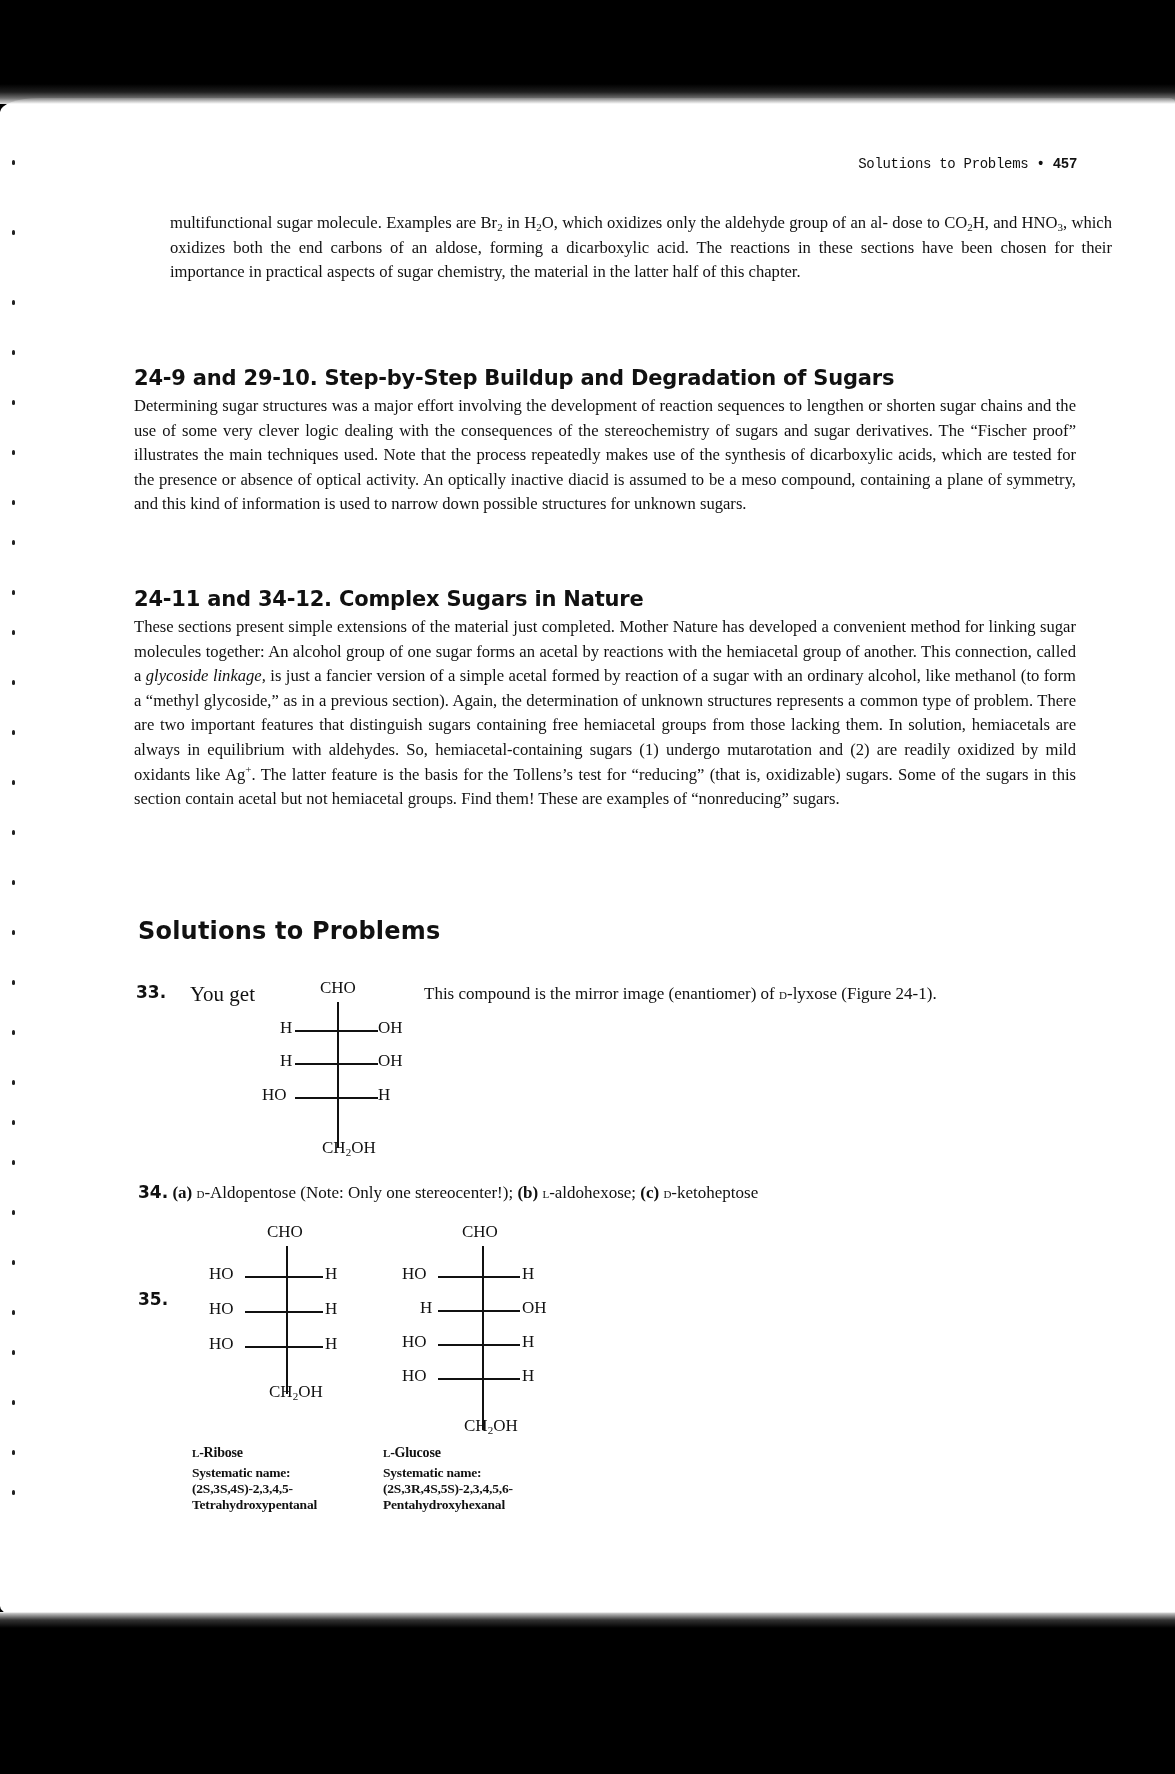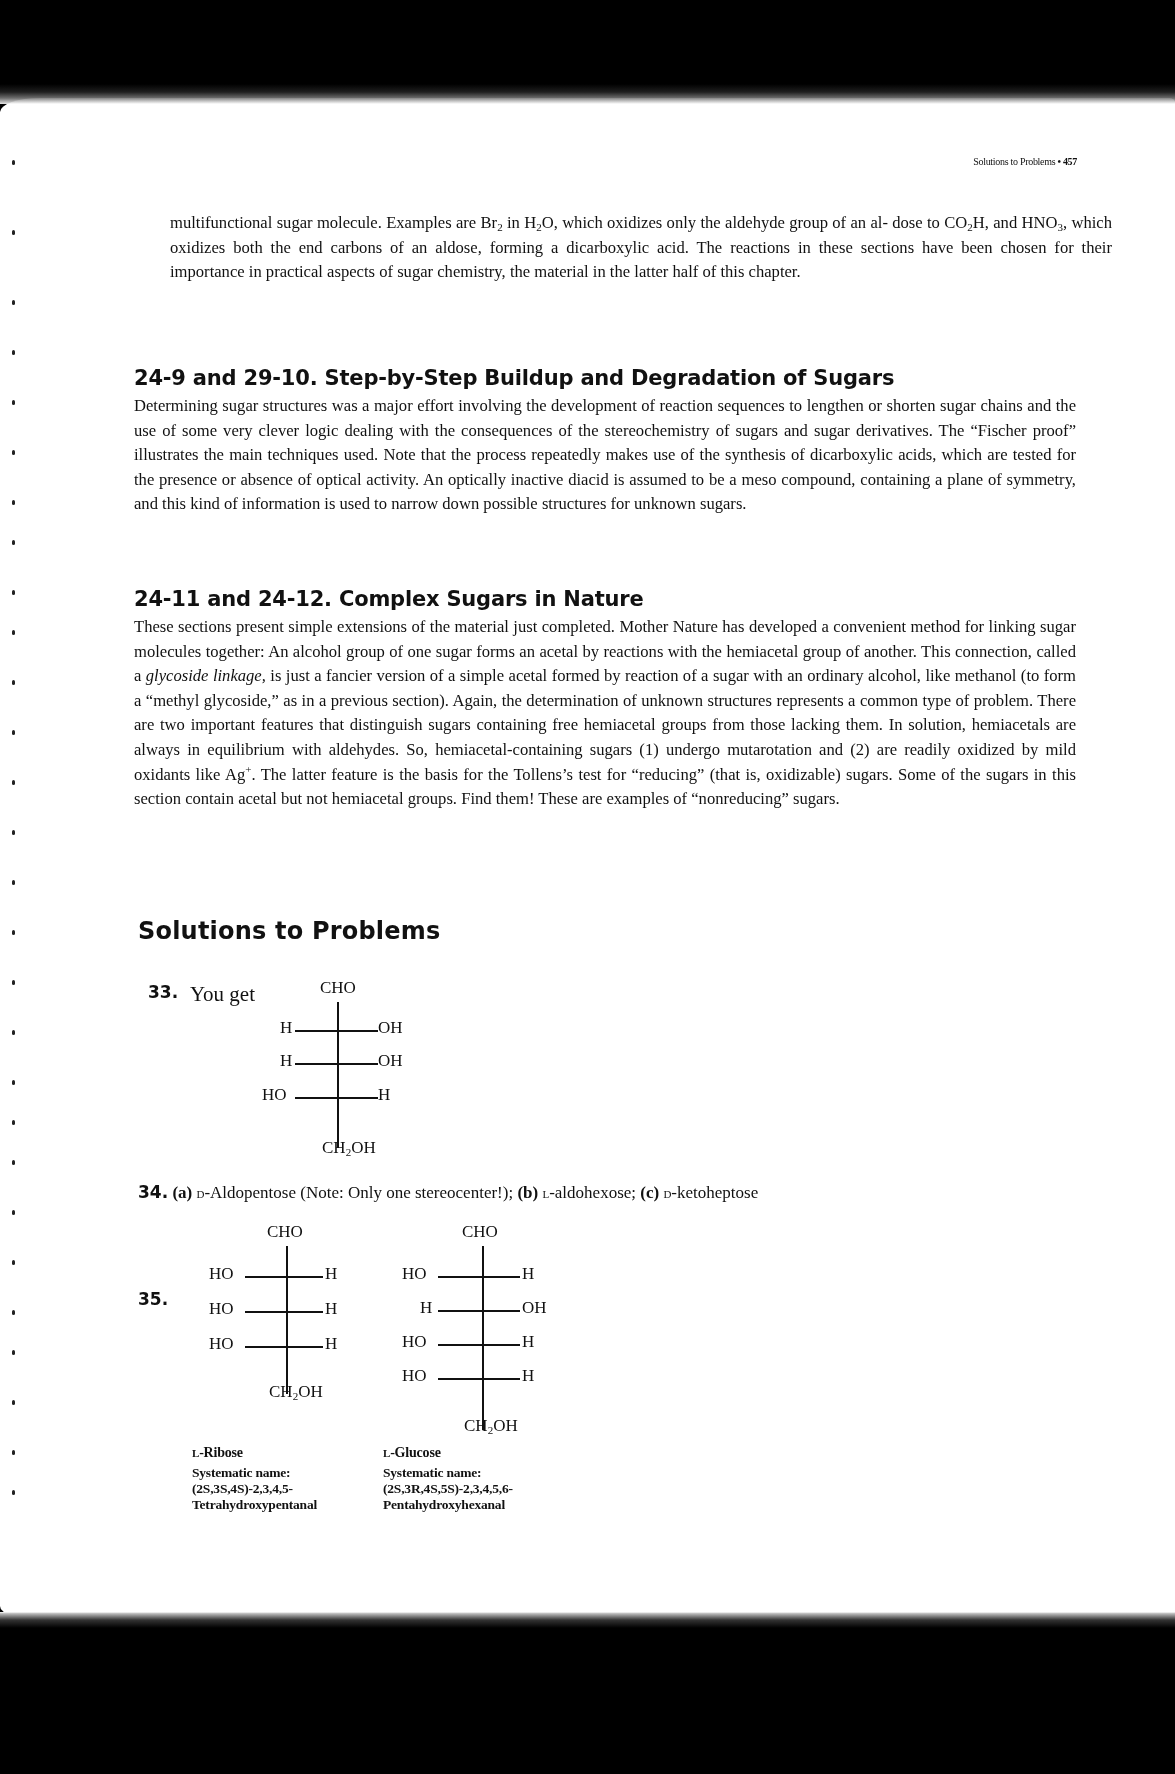--- a/index.html
+++ b/index.html
@@ -5,21 +5,21 @@
   html, body { margin:0; padding:0; }
   body { width:1175px; height:1774px; position:relative; overflow:hidden; background:#000; font-family:"Liberation Serif", serif; color:#111; }
   .page { position:absolute; left:0; top:98px; width:1175px; height:1522px; background:#fff;
           border-radius: 40px 6px 6px 40px / 14px 4px 4px 14px; }
   .top-edge { position:absolute; left:0; top:84px; width:1175px; height:20px;
               background:linear-gradient(180deg,#000 0%, #222 40%, #777 70%, #fff 100%); opacity:.9; }
   .bottom-edge { position:absolute; left:0; top:1612px; width:1175px; height:16px;
               background:linear-gradient(0deg,#000 0%, #333 50%, #bbb 90%, #fff 100%); }
   .margin-dots { position:absolute; left:12px; top:160px; width:6px; height:1420px; }
   .margin-dots span { position:absolute; left:0; width:3px; height:5px; background:#222; border-radius:2px; }
-  .running-head { position:absolute; right:98px; top:156px; font-family:Liberation Serif, serif; font-size:10px; letter-spacing:-0.3px; }
+  .running-head { position:absolute; right:98px; top:156px; font-family:Liberation Mono, monospace; font-size:14px; letter-spacing:-0.3px; }
   .running-head b { font-weight:bold; }
   .text { position:absolute; left:134px; width:942px; font-size:16.6px; line-height:24.6px; text-align:justify; }
   .h2 { position:absolute; left:134px; font-family:"DejaVu Sans", sans-serif; font-weight:bold; font-size:21px; letter-spacing:-0.2px; }
   .h1 { position:absolute; left:138px; font-family:"DejaVu Sans", sans-serif; font-weight:bold; font-size:24px; letter-spacing:0.2px; }
   .num { font-family:"DejaVu Sans", sans-serif; font-weight:bold; font-size:17px; }
   .sc { font-variant:small-caps; font-size:15px; }
   sub { font-size:11px; vertical-align:-3px; line-height:0; }
   sup { font-size:11px; line-height:0; }
   .abs { position:absolute; }
   .fischer { position:absolute; font-size:17px; }
@@ -76,46 +76,47 @@
 <div class="text" style="top:211px;margin-left:36px;">
   <span>multifunctional sugar molecule. Examples are Br</span><sub>2</sub>
   <span>in H</span><sub>2</sub><span>O, which oxidizes only the aldehyde group of an al-</span>
   <span>dose to CO</span><sub>2</sub><span>H, and HNO</span><sub>3</sub><span>, which oxidizes both the end carbons of an aldose, forming a dicarboxylic acid. The</span>
   <span>reactions in these sections have been chosen for their importance in practical aspects of sugar chemistry, the material in the latter half of this chapter.</span>
 </div>
 
 <div class="h2" style="top:366px;">24-9 and 29-10.  Step-by-Step Buildup and Degradation of Sugars</div>
 <div class="text" style="top:394px;">Determining sugar structures was a major effort involving the development of reaction sequences to lengthen or shorten sugar chains and the use of some very clever logic dealing with the consequences of the stereochemistry of sugars and sugar derivatives. The “Fischer proof” illustrates the main techniques used. Note that the process repeatedly makes use of the synthesis of dicarboxylic acids, which are tested for the presence or absence of optical activity. An optically inactive diacid is assumed to be a meso compound, containing a plane of symmetry, and this kind of information is used to narrow down possible structures for unknown sugars.</div>
 
-<div class="h2" style="top:587px;">24-11 and 24-12.  Complex Sugars in Nature</div>
+<div class="h2" style="top:587px;">24-11 and 34-12.  Complex Sugars in Nature</div>
 <div class="text" style="top:615px;">
   <span>These sections present simple extensions of the material just completed. Mother Nature has developed a convenient method for linking sugar molecules together: An alcohol group of one sugar forms an acetal by reactions with the hemiacetal group of another. This connection, called a </span><i>glycoside linkage,</i><span> is just a fancier version of a simple acetal formed by reaction of a sugar with an ordinary alcohol, like methanol (to form a “methyl glycoside,” as in a previous section). Again, the determination of unknown structures represents a common type of problem. There are two important features that distinguish sugars containing free hemiacetal groups from those lacking them. In solution, hemiacetals are always in equilibrium with aldehydes. So, hemiacetal-containing sugars (1) undergo mutarotation and (2) are readily oxidized by mild oxidants like Ag</span><sup>+</sup><span>. The latter feature is the basis for the Tollens’s test for “reducing” (that is, oxidizable) sugars. Some of the sugars in this section contain acetal but not hemiacetal groups. Find them! These are examples of “nonreducing” sugars.</span>
 </div>
 
 <div class="h1" style="top:917px;">Solutions to Problems</div>
 
-<div class="abs num" style="left:148px; top:982px;text-align:center;">33.</div>
+<div class="abs num" style="left:136px; top:982px;text-align:center;">33.</div>
 <div class="abs" style="left:190px; top:982px; font-size:21px;">You get</div>
 
 <div class="fischer" style="left:250px; top:978px; width:170px; height:190px;">
   <span class="lbl" style="left:70px; top:0;">CHO</span>
   <div class="vline" style="left:87px; top:24px; height:146px;"></div>
   <span class="lbl" style="left:30px; top:40px;">H</span>
   <div class="hline" style="left:45px; top:52px; width:83px;"></div>
   <span class="lbl" style="left:128px; top:40px;">OH</span>
   <span class="lbl" style="left:30px; top:73px;">H</span>
   <div class="hline" style="left:45px; top:85px; width:83px;"></div>
   <span class="lbl" style="left:128px; top:73px;">OH</span>
   <span class="lbl" style="left:12px; top:107px;">HO</span>
   <div class="hline" style="left:45px; top:119px; width:83px;"></div>
   <span class="lbl" style="left:128px; top:107px;">H</span>
   <span class="lbl" style="left:72px; top:160px;"><span>CH</span><sub>2</sub><span>OH</span></span>
 </div>
 
 <div class="abs" style="left:424px; top:982px; font-size:17px; line-height:23px; width:660px;">
+  <div><span>This compound is the mirror image (enantiomer) of </span><span class="sc">d</span><span>-lyxose (Figure 24-1).</span></div>
 </div>
 
 <div class="abs" style="left:138px; top:1182px; font-size:17px;">
   <span class="num">34.</span>
   <b>(a)</b>
   <span class="sc">d</span><span>-Aldopentose (Note: Only one stereocenter!);</span>
   <b>(b)</b>
   <span class="sc">l</span><span>-aldohexose;</span>
   <b>(c)</b>
   <span class="sc">d</span><span>-ketoheptose</span>

